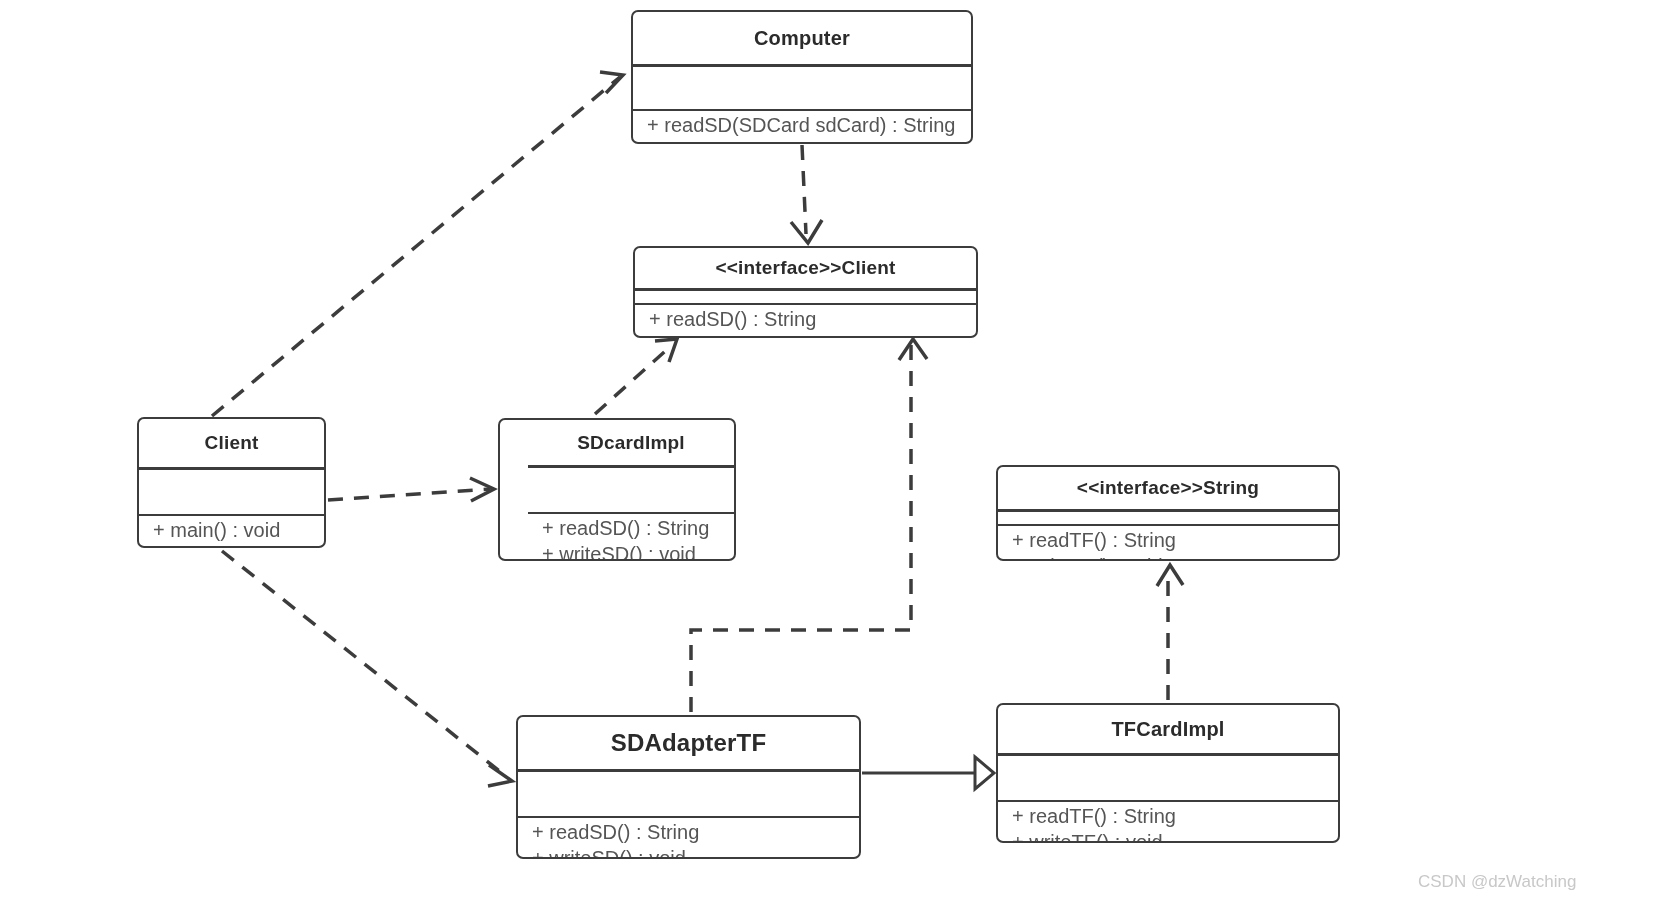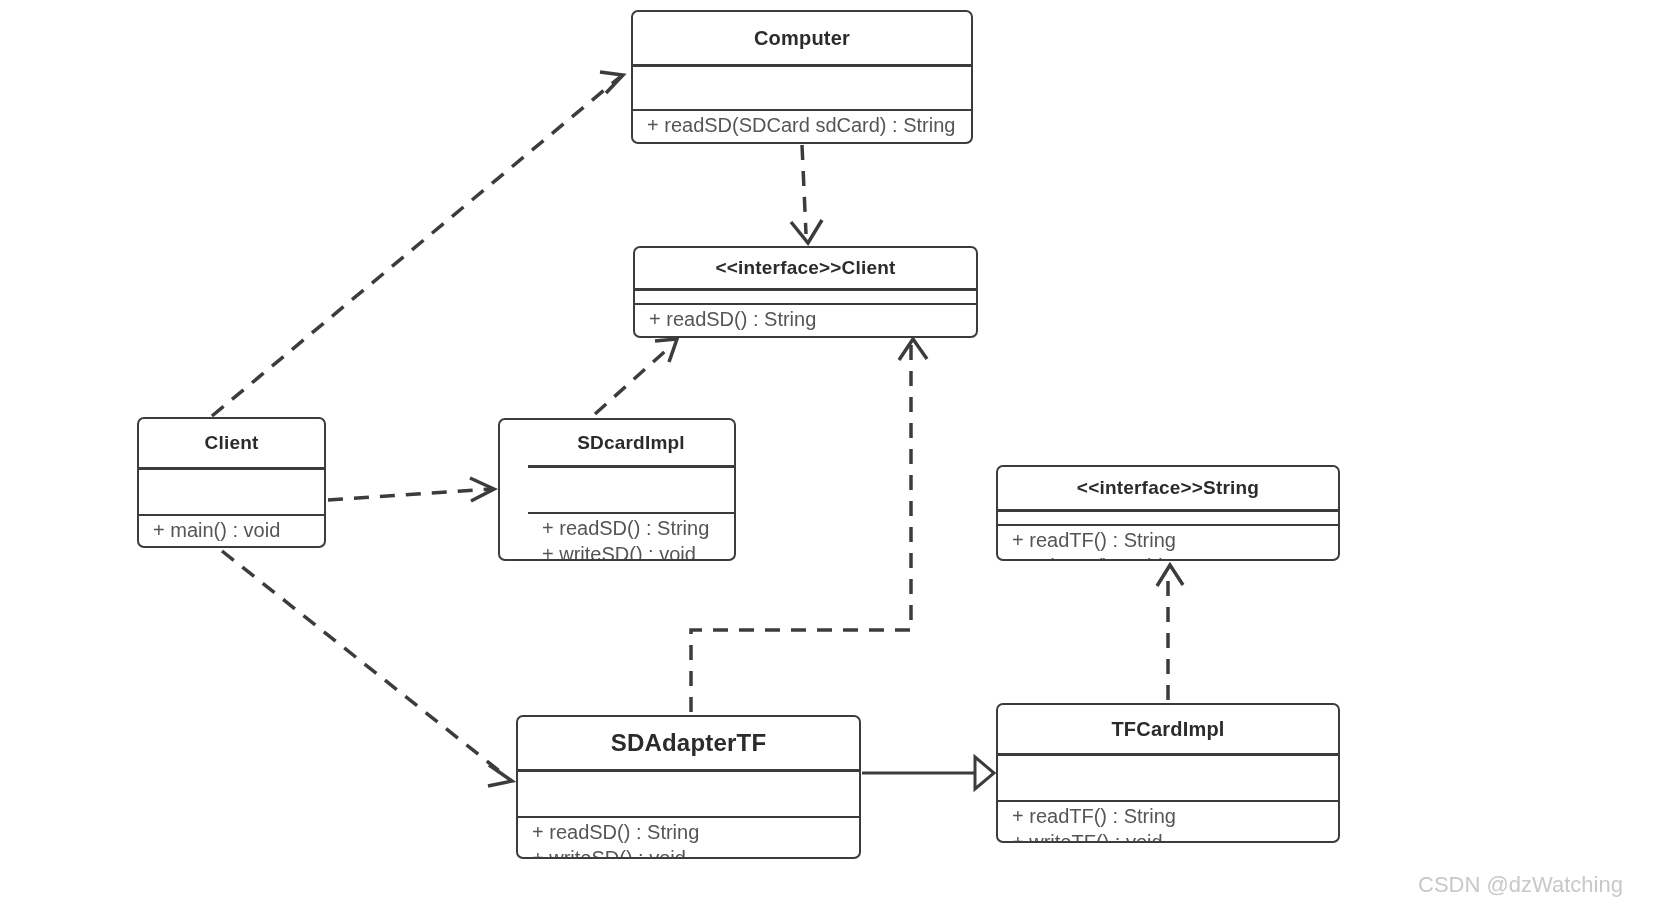--- a/index.html
+++ b/index.html
@@ -60,21 +60,21 @@
     color: #555555;
   }
   .method-line {
     line-height: 1.28;
     white-space: nowrap;
     color: #555555;
   }
   .watermark {
     position: absolute;
     color: #c8c8c8;
-    font-size: 22px;
+    font-size: 17px;
     white-space: nowrap;
   }
 </style>
 </head>
 <body>
 
 <div id="canvas">
 
   <svg class="edges" width="1653" height="919" viewBox="0 0 1653 919" xmlns="http://www.w3.org/2000/svg">
 

